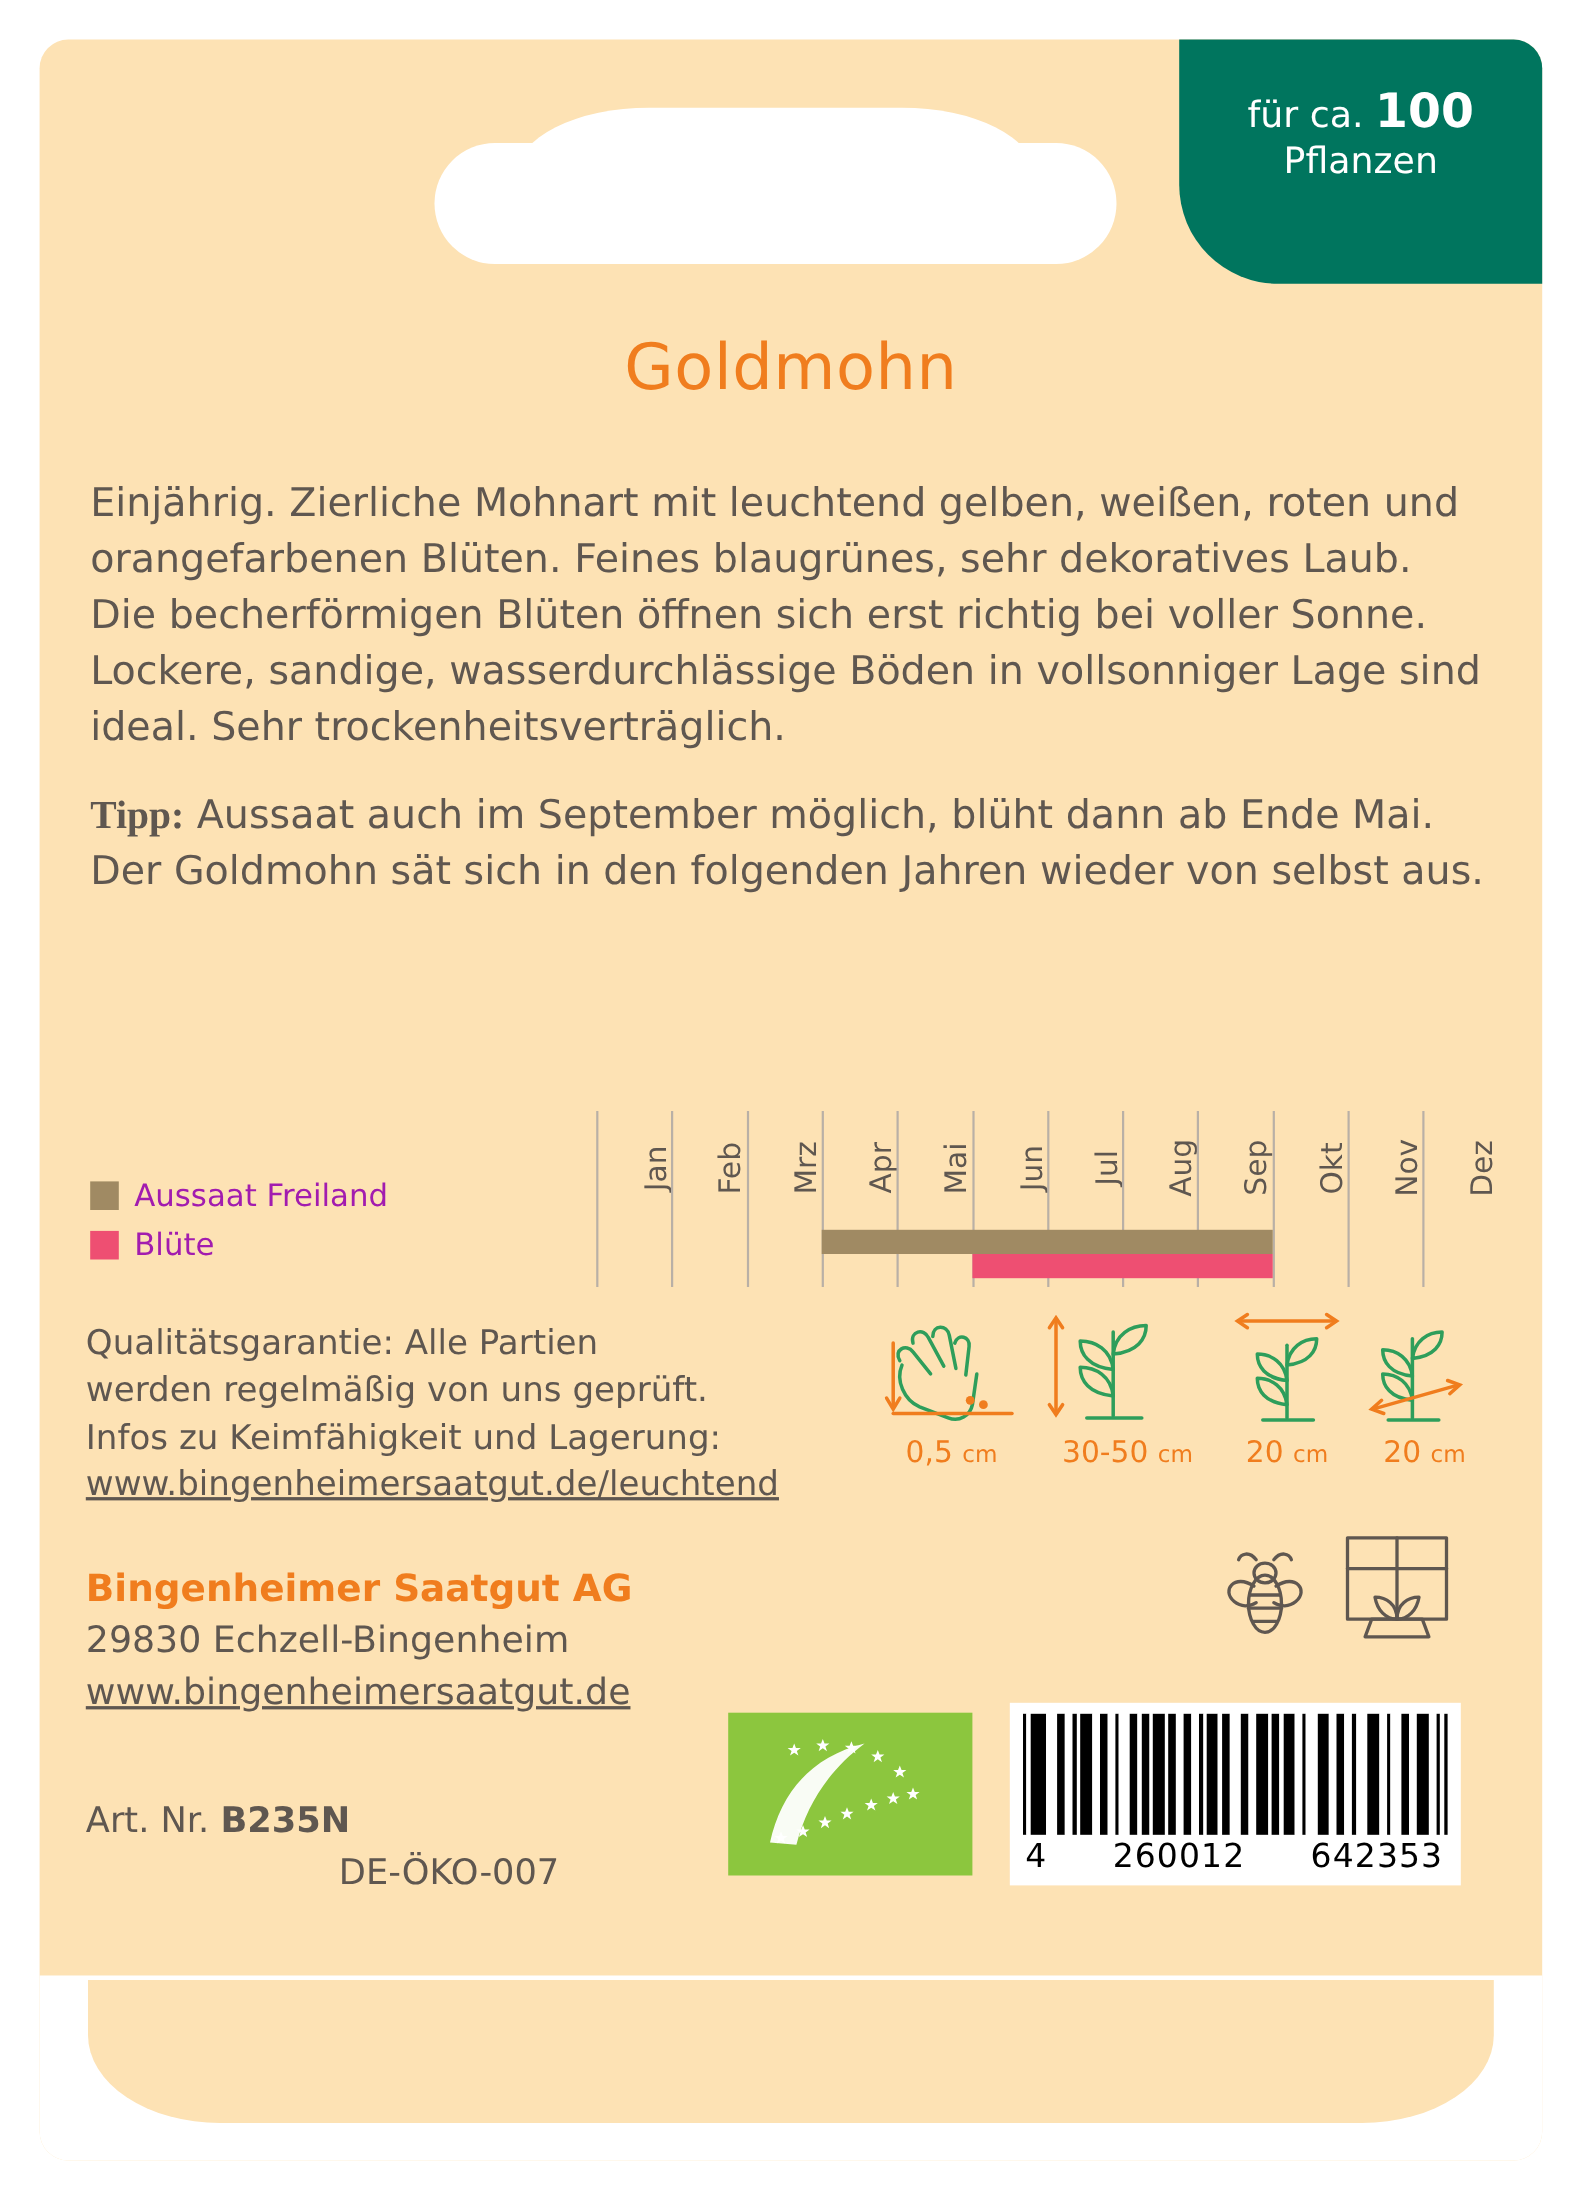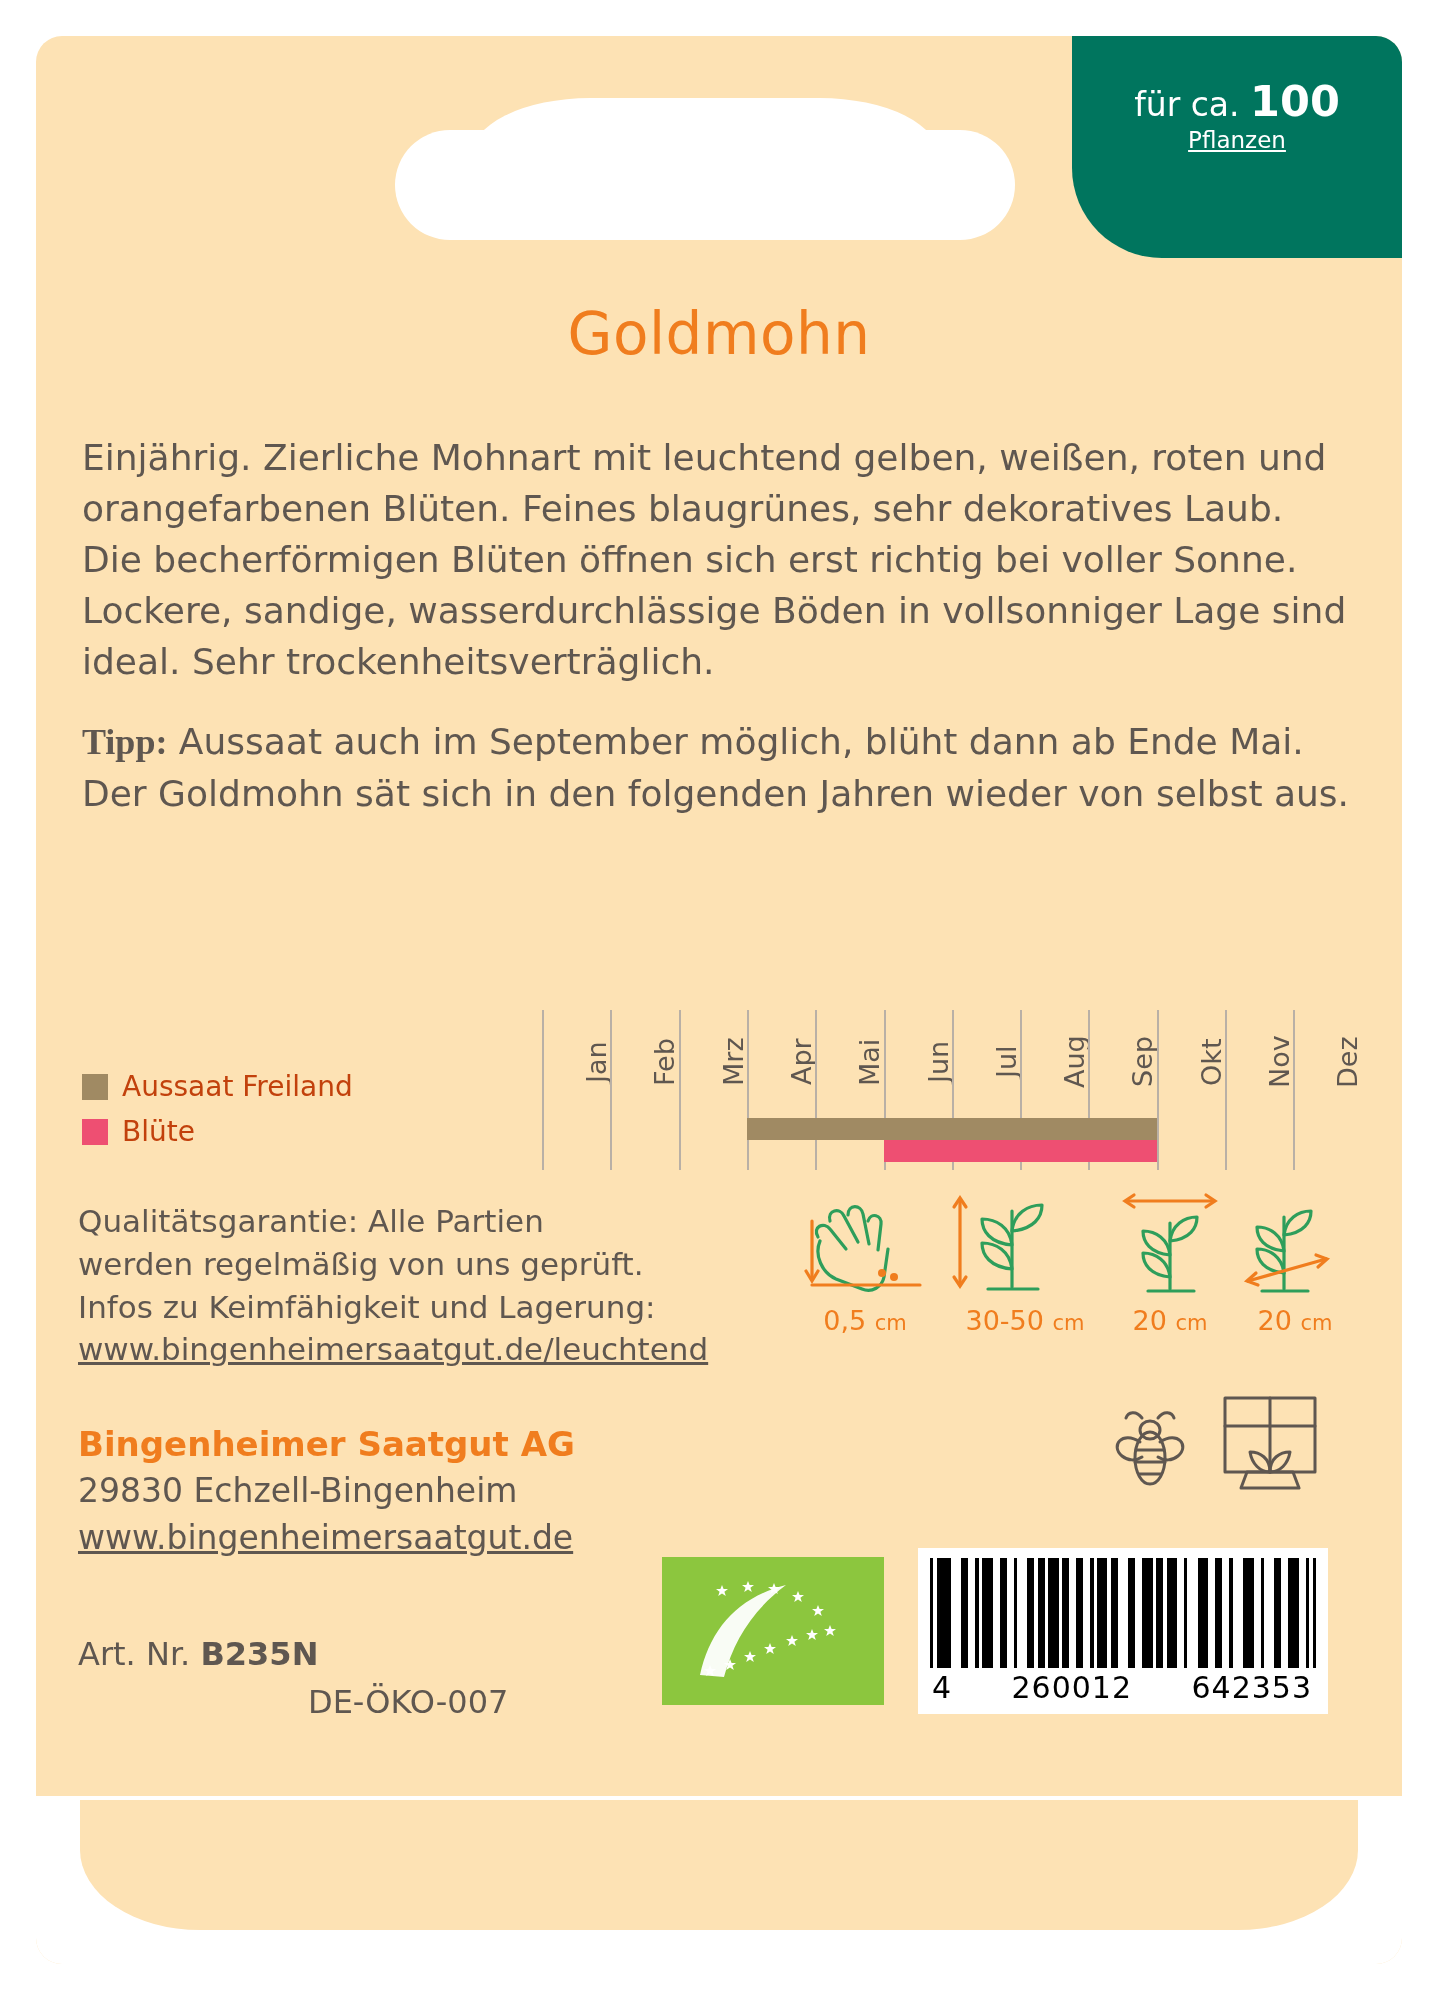--- a/index.html
+++ b/index.html
@@ -64,21 +64,21 @@
     background: #00755e;
     border-top-right-radius: 26px;
     border-bottom-left-radius: 90px;
     color: #ffffff;
     text-align: center;
     padding-top: 40px;
   }
   .green-corner .l1 { font-size: 33px; line-height: 1.18; }
   .green-corner .l2 { font-size: 33px; line-height: 1.18; }
   .green-corner .l2 b { font-size: 43px; font-weight: bold; }
-  .green-corner .l3 { font-size: 23px; line-height: 1.18; text-decoration: underline; }
+  .green-corner .l3 { font-size: 33px; line-height: 1.18; }
 
   .title {
     position: absolute;
     left: 0; top: 300px;
     width: 1438px;
     text-align: center;
     font-size: 58px;
     color: #f07d1e;
     letter-spacing: 0.5px;
   }
@@ -97,21 +97,21 @@
   
   .calendar {
     position: absolute;
     left: 82px; top: 1010px;
     width: 1280px; height: 160px;
   }
   .cal-legend {
     position: absolute;
     left: 0; top: 60px;
     font-size: 28px;
-    color: #c2410c;
+    color: #a21caf;
   }
   .cal-legend .row { display: flex; align-items: center; margin-bottom: 12px; }
   .cal-legend .sw { width: 26px; height: 26px; margin-right: 14px; display: inline-block; }
   .cal-grid {
     position: absolute;
     left: 460px; top: 0;
     width: 820px; height: 160px;
   }
   .cal-col {
     position: absolute;

